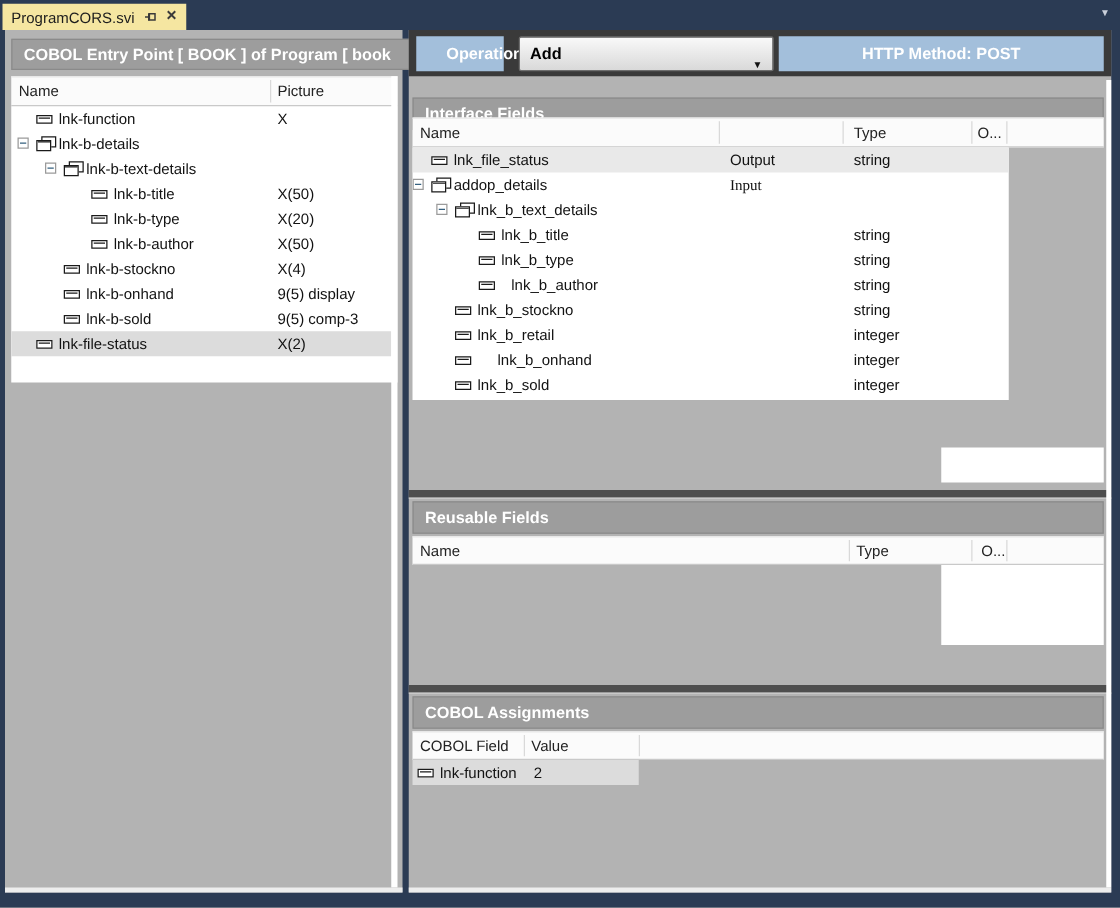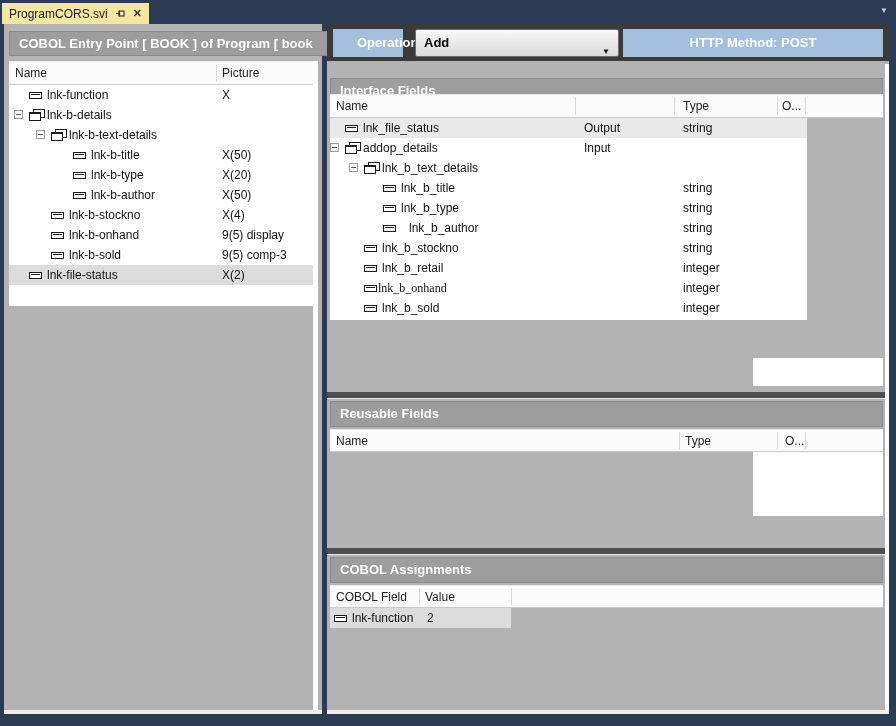--- a/index.html
+++ b/index.html
@@ -191,21 +191,21 @@
         <div class="row-hl" style="width: 477px; background: rgb(233, 233, 233);"></div>
         <div class="icon-leaf" style="left: 15px;"></div>
         <span class="label" style="left: 33px;">lnk_file_status</span>
         <span class="cell" style="left: 254px;">Output</span>
         <span class="cell" style="left: 353px;">string</span>
       </div>
       <div class="tree-row">
         <div class="expander" style="left: 0px;"></div>
         <div class="icon-group" style="left: 15px;"></div>
         <span class="label" style="left: 33px;">addop_details</span>
-        <span class="cell" style="left: 254px;">Input</span>
+        <span class="cell" style="left: 254px; font-family: Liberation Serif, serif;">Input</span>
       </div>
       <div class="tree-row">
         <div class="expander" style="left: 19px;"></div>
         <div class="icon-group" style="left: 34px;"></div>
         <span class="label" style="left: 52px;">lnk_b_text_details</span>
       </div>
       <div class="tree-row">
         <div class="icon-leaf" style="left: 53px;"></div>
         <span class="label" style="left: 71px;">lnk_b_title</span>
         <span class="cell" style="left: 353px;">string</span>
@@ -225,21 +225,21 @@
         <span class="label" style="left: 52px;">lnk_b_stockno</span>
         <span class="cell" style="left: 353px;">string</span>
       </div>
       <div class="tree-row">
         <div class="icon-leaf" style="left: 34px;"></div>
         <span class="label" style="left: 52px;">lnk_b_retail</span>
         <span class="cell" style="left: 353px;">integer</span>
       </div>
       <div class="tree-row">
         <div class="icon-leaf" style="left: 34px;"></div>
-        <span class="label" style="left: 48px; font-family: Liberation Serif, serif;">lnk_b_onhand</span>
+        <span class="label" style="left: 68px;">lnk_b_onhand</span>
         <span class="cell" style="left: 353px;">integer</span>
       </div>
       <div class="tree-row">
         <div class="icon-leaf" style="left: 34px;"></div>
         <span class="label" style="left: 52px;">lnk_b_sold</span>
         <span class="cell" style="left: 353px;">integer</span>
       </div>
     </div>
   <div id="if-box" class="white-box"></div>
 

